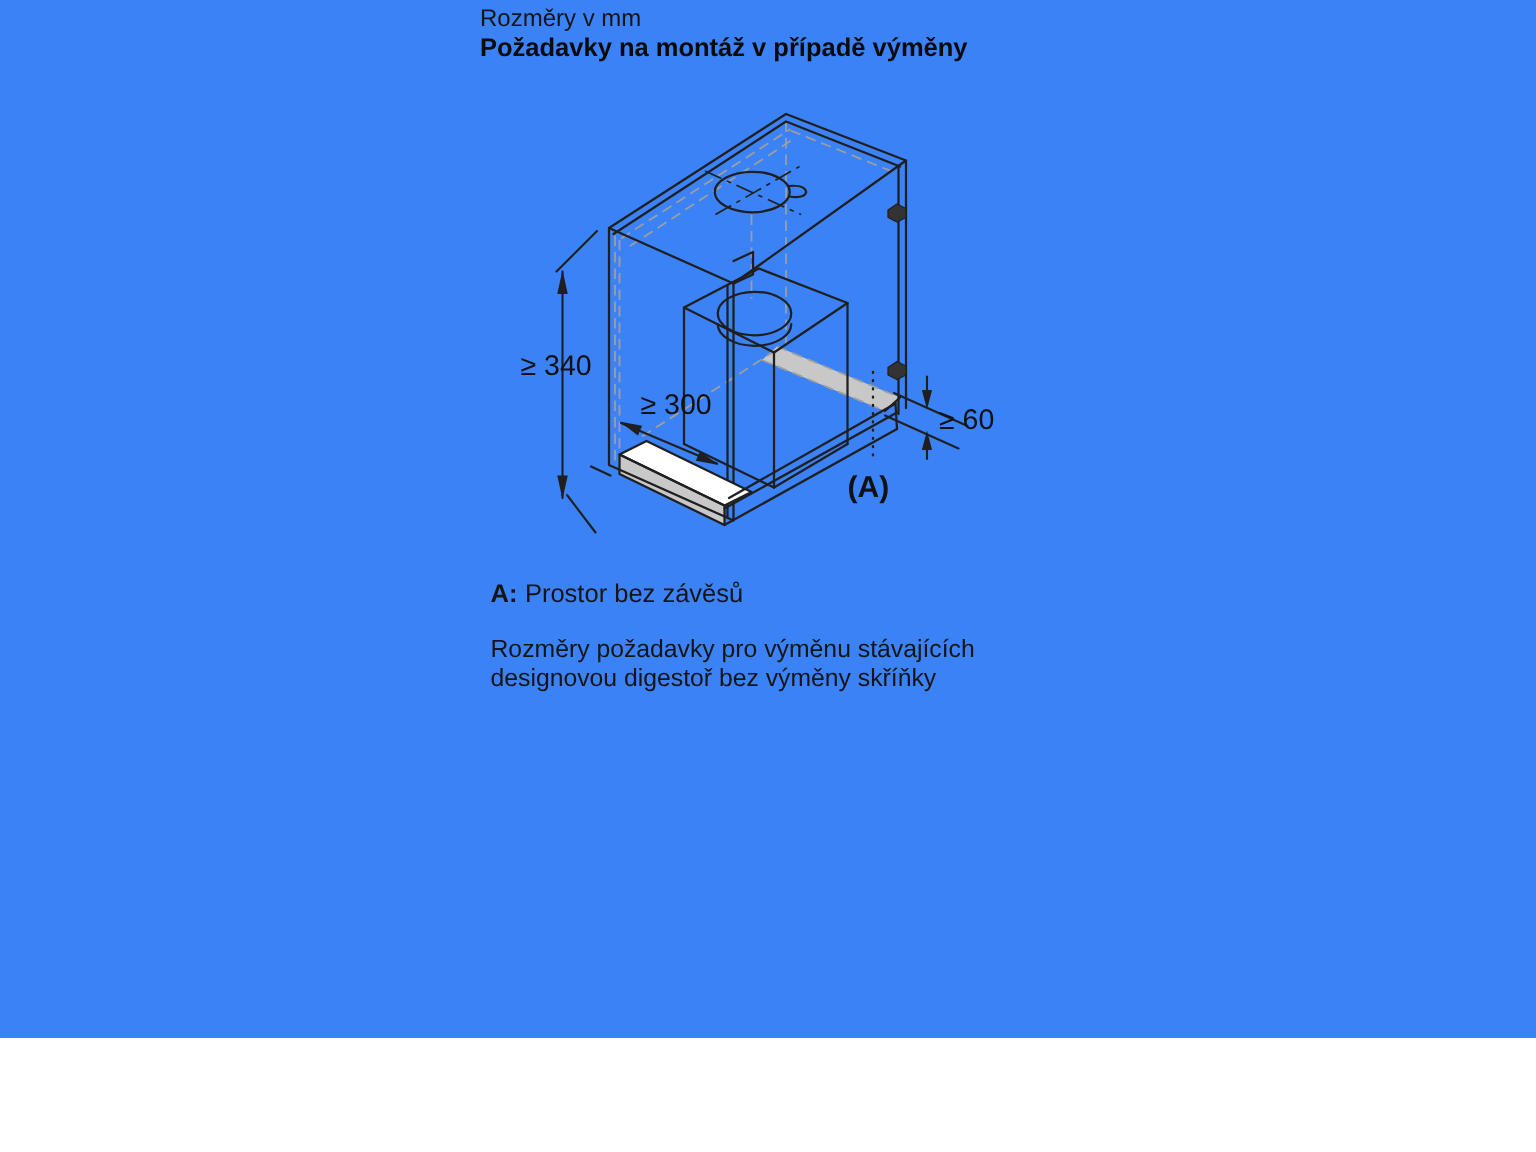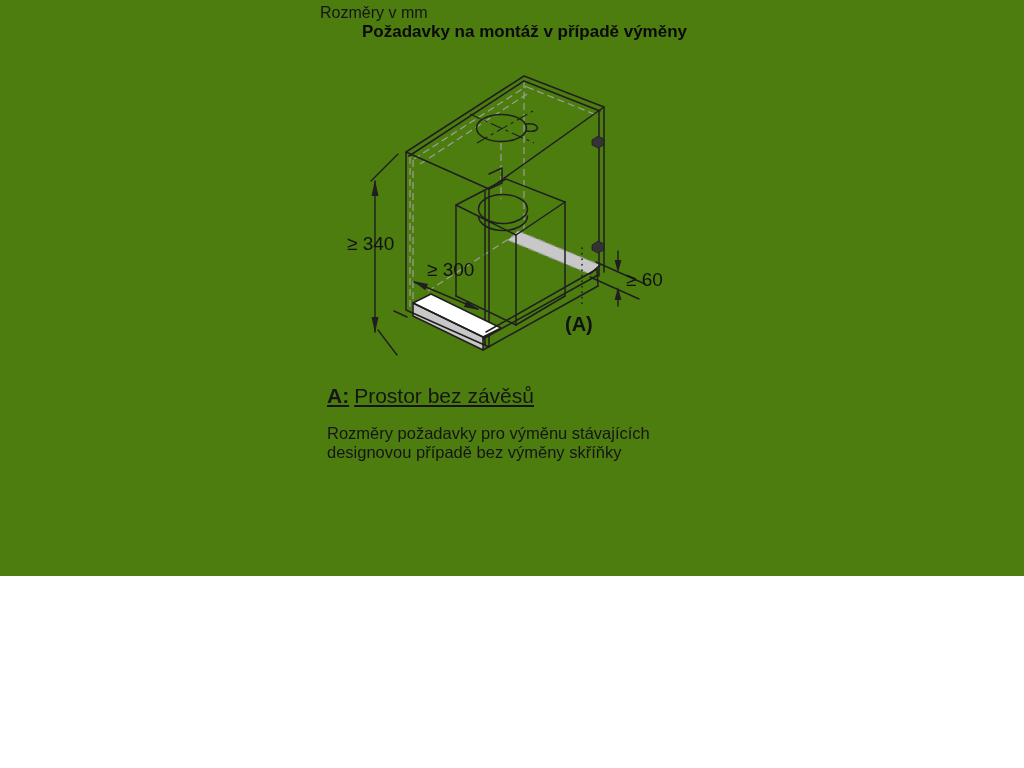--- a/index.html
+++ b/index.html
@@ -1,32 +1,32 @@
 <!DOCTYPE html>
 <html><head>
 <meta charset="utf-8">
 <style>
   html,body{margin:0;padding:0;background:#fff;}
   .page{
     position:relative;
-    width:1024px;height:576px;
-    background:#4d7c0f;
+    width:1024px;height:692px;
+    background:#3b82f6;
     font-family:"Liberation Sans", sans-serif;
     color:#111;
     overflow:hidden;
   }
   .header{
     position:absolute;left:320px;top:4px;
     white-space:nowrap;
   }
   .header .units{font-size:16px;line-height:18px;color:#151515;}
-  .header .title{font-size:17px;line-height:20px;font-weight:bold;color:#0a0a0a;margin-left:42px;}
+  .header .title{font-size:17px;line-height:20px;font-weight:bold;color:#0a0a0a;}
   .legend{
     position:absolute;left:327px;top:386px;
-    font-size:21px;line-height:19px;white-space:nowrap;color:#151515;text-decoration:underline;
+    font-size:17px;line-height:19px;white-space:nowrap;color:#151515;
   }
   .legend .term{font-weight:bold;margin-right:5px;}
   .caption{
     position:absolute;left:327px;top:424px;
     font-size:16.5px;line-height:18.5px;white-space:nowrap;color:#151515;
   }
   svg.drawing{position:absolute;left:0;top:0;}
   text.dim{font-family:"Liberation Sans", sans-serif;font-size:19px;}
   text.dim-bold{font-family:"Liberation Sans", sans-serif;font-size:20px;font-weight:bold;}
 </style>
@@ -135,16 +135,16 @@
     </g>
     <text class="dim-bold" x="565" y="331" fill="#111111">(A)</text>
   </svg>
 
   <div class="legend">
     <span class="term">A:</span><span>Prostor bez závěsů</span>
   </div>
 
   <div class="caption">
     <div>Rozměry požadavky pro výměnu stávajících</div>
-    <div>designovou případě bez výměny skříňky</div>
+    <div>designovou digestoř bez výměny skříňky</div>
   </div>
 
 </div>
 
 </body></html>

